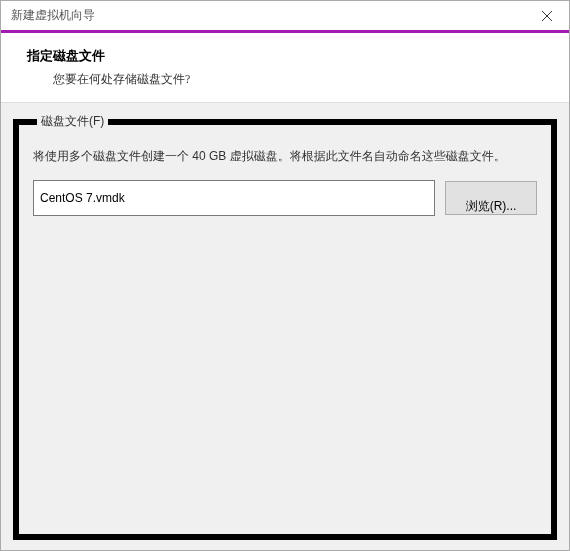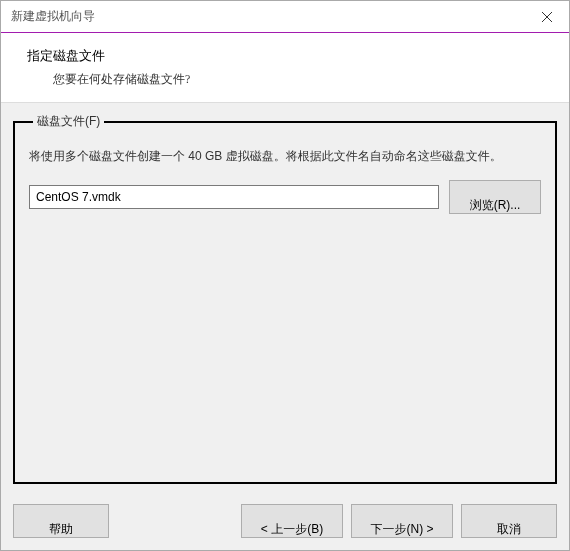--- a/index.html
+++ b/index.html
@@ -20,42 +20,42 @@
     display: flex;
     flex-direction: column;
   }
   .titlebar {
     height: 32px;
     background: #fff;
     display: flex;
     align-items: center;
     justify-content: space-between;
     padding-left: 10px;
-    border-bottom: 1px solid #a21caf;
+    border-bottom: 3px solid #a21caf;
   }
   .titlebar .title {
     font-size: 12px;
     color: #555;
   }
   .titlebar .close {
     width: 45px;
     height: 32px;
     display: flex;
     align-items: center;
     justify-content: center;
     color: #555;
     font-size: 14px;
   }
   .header-area {
     padding: 14px 26px 14px 26px;
     background: #fff;
   }
   .header-area .heading {
     font-size: 13px;
-    font-weight: normal;
+    font-weight: bold;
     color: #000;
     margin-bottom: 6px;
   }
   .header-area .subheading {
     font-size: 12px;
     color: #333;
     padding-left: 26px;
     font-family: Liberation Serif, serif;
   }
   .divider {
@@ -63,21 +63,21 @@
     margin: 0;
   }
   .content {
     flex: 1;
     background: #f0f0f0;
     padding: 10px 12px;
     display: flex;
     flex-direction: column;
   }
   fieldset.disk-file {
-    border: 2px solid #000000;
+    border: 6px solid #000000;
     padding: 16px 14px 20px 14px;
     background: #f0f0f0;
     position: relative;
     flex: 1;
   }
   fieldset.disk-file legend {
     padding: 0 4px;
     font-size: 12px;
     color: #333;
     background: #f0f0f0;
@@ -89,21 +89,21 @@
     line-height: 1.7;
     margin-bottom: 14px;
   }
   .input-row {
     display: flex;
     align-items: center;
     gap: 10px;
   }
   .input-row input[type="text"] {
     flex: 1;
-    height: 24px;
+    height: 36px;
     border: 1px solid #7a7a7a;
     padding: 0 6px;
     font-size: 12px;
     font-family: inherit;
     background: #fff;
   }
   .btn {
     background: #e1e1e1;
     border: 1px solid #adadad;
     height: 26px;
@@ -159,21 +159,14 @@
     <fieldset class="disk-file">
       <legend>磁盘文件(F)</legend>
       <div class="description">将使用多个磁盘文件创建一个 40 GB 虚拟磁盘。将根据此文件名自动命名这些磁盘文件。</div>
       <div class="input-row">
         <input type="text" value="CentOS 7.vmdk" style="">
         <button class="btn browse-btn">浏览(R)...</button>
       </div>
     </fieldset>
   </div>
 
-  <div class="footer">
-    <button class="btn help-btn">帮助</button>
-    <div class="spacer"></div>
-    <button class="btn back-btn">&lt; 上一步(B)</button>
-    <button class="btn next-btn">下一步(N) &gt;</button>
-    <button class="btn cancel-btn">取消</button>
-  </div>
 
 </div>
 
 </body></html>

